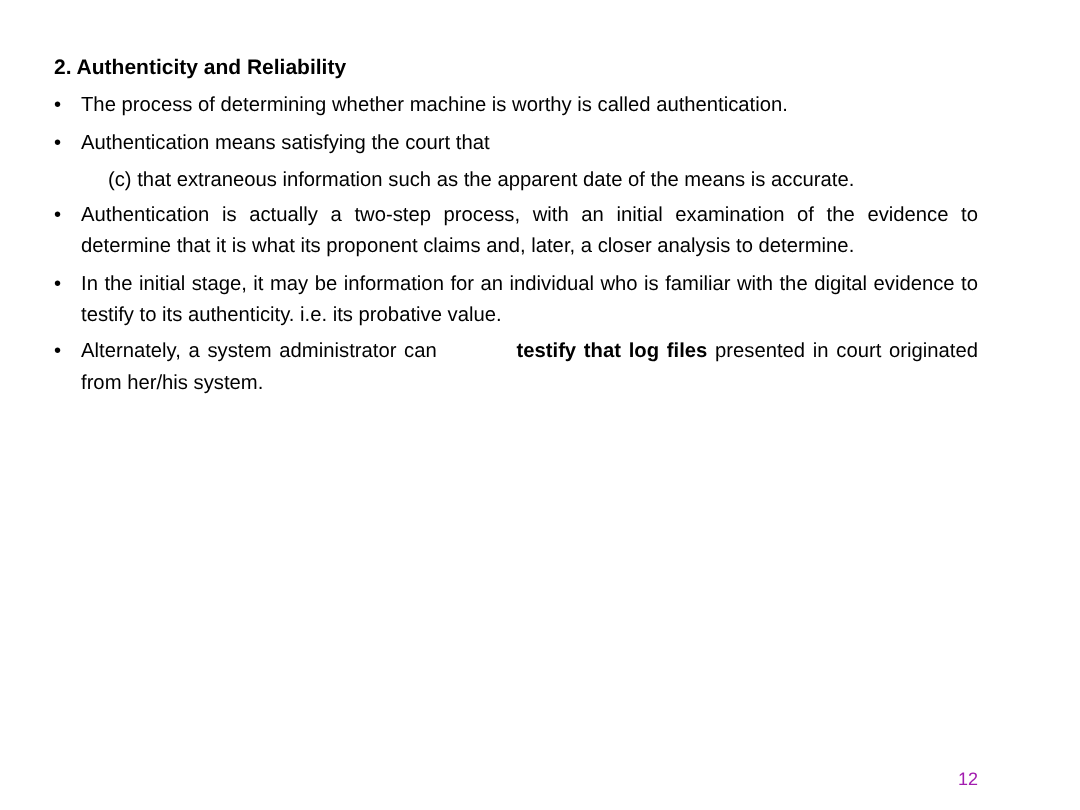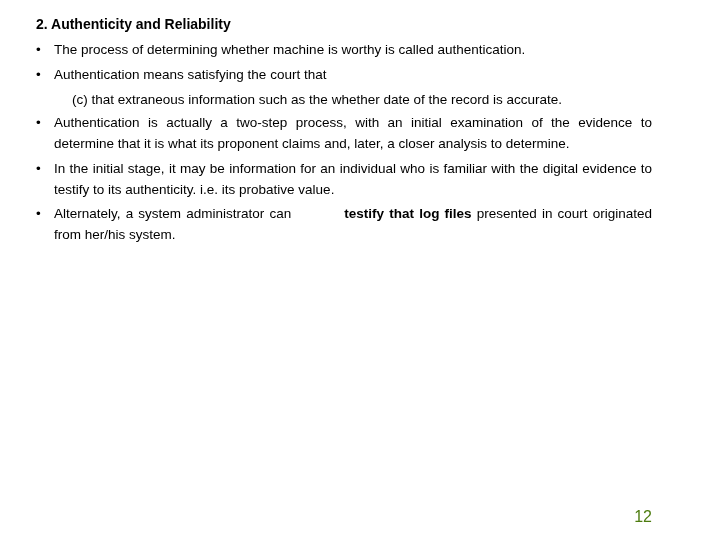--- a/index.html
+++ b/index.html
@@ -12,21 +12,21 @@
       height: 540px;
       background: #ffffff;
       font-family: Arial, sans-serif;
       font-size: 13.5px;
       color: #000000;
       overflow: hidden;
     }
     .page {
       width: 688px;
       height: 540px;
-      padding: 16px 36px 20px 36px;
+      padding: 36px 36px 20px 36px;
       position: relative;
     }
     .heading {
       font-size: 14px;
       font-weight: bold;
       margin-bottom: 8px;
     }
     .content {
       line-height: 1.55;
     }
@@ -45,22 +45,22 @@
     }
     .sub-item {
       margin-left: 36px;
       margin-bottom: 2px;
       text-align: justify;
     }
     .page-number {
       position: absolute;
       bottom: 14px;
       right: 36px;
-      font-size: 16px;
-      color: #4d7c0f;
+      font-size: 12px;
+      color: #a21caf;
     }
     .bold {
       font-weight: bold;
       margin-left: 48px;
     }
   </style>
 </head>
 <body>
 
 <div class="page">
@@ -69,21 +69,21 @@
 
     <div class="bullet-item">
       <span class="bullet">•</span>
       <span class="bullet-text">The process of determining whether machine is worthy is called authentication.</span>
     </div>
 
     <div class="bullet-item">
       <span class="bullet">•</span>
       <span class="bullet-text">Authentication means satisfying the court that</span>
     </div>
-    <div class="sub-item">(c) that extraneous information such as the whether date of the record is accurate.</div>
+    <div class="sub-item">(c) that extraneous information such as the apparent date of the means is accurate.</div>
 
     <div class="bullet-item">
       <span class="bullet">•</span>
       <span class="bullet-text">Authentication is actually a two-step process, with an initial examination of the evidence to determine that it is what its proponent claims and, later, a closer analysis to determine.</span>
     </div>
 
     <div class="bullet-item">
       <span class="bullet">•</span>
       <span class="bullet-text">In the initial stage, it may be information for an individual who is familiar with the digital evidence to testify to its authenticity. i.e. its probative value.</span>
     </div>

